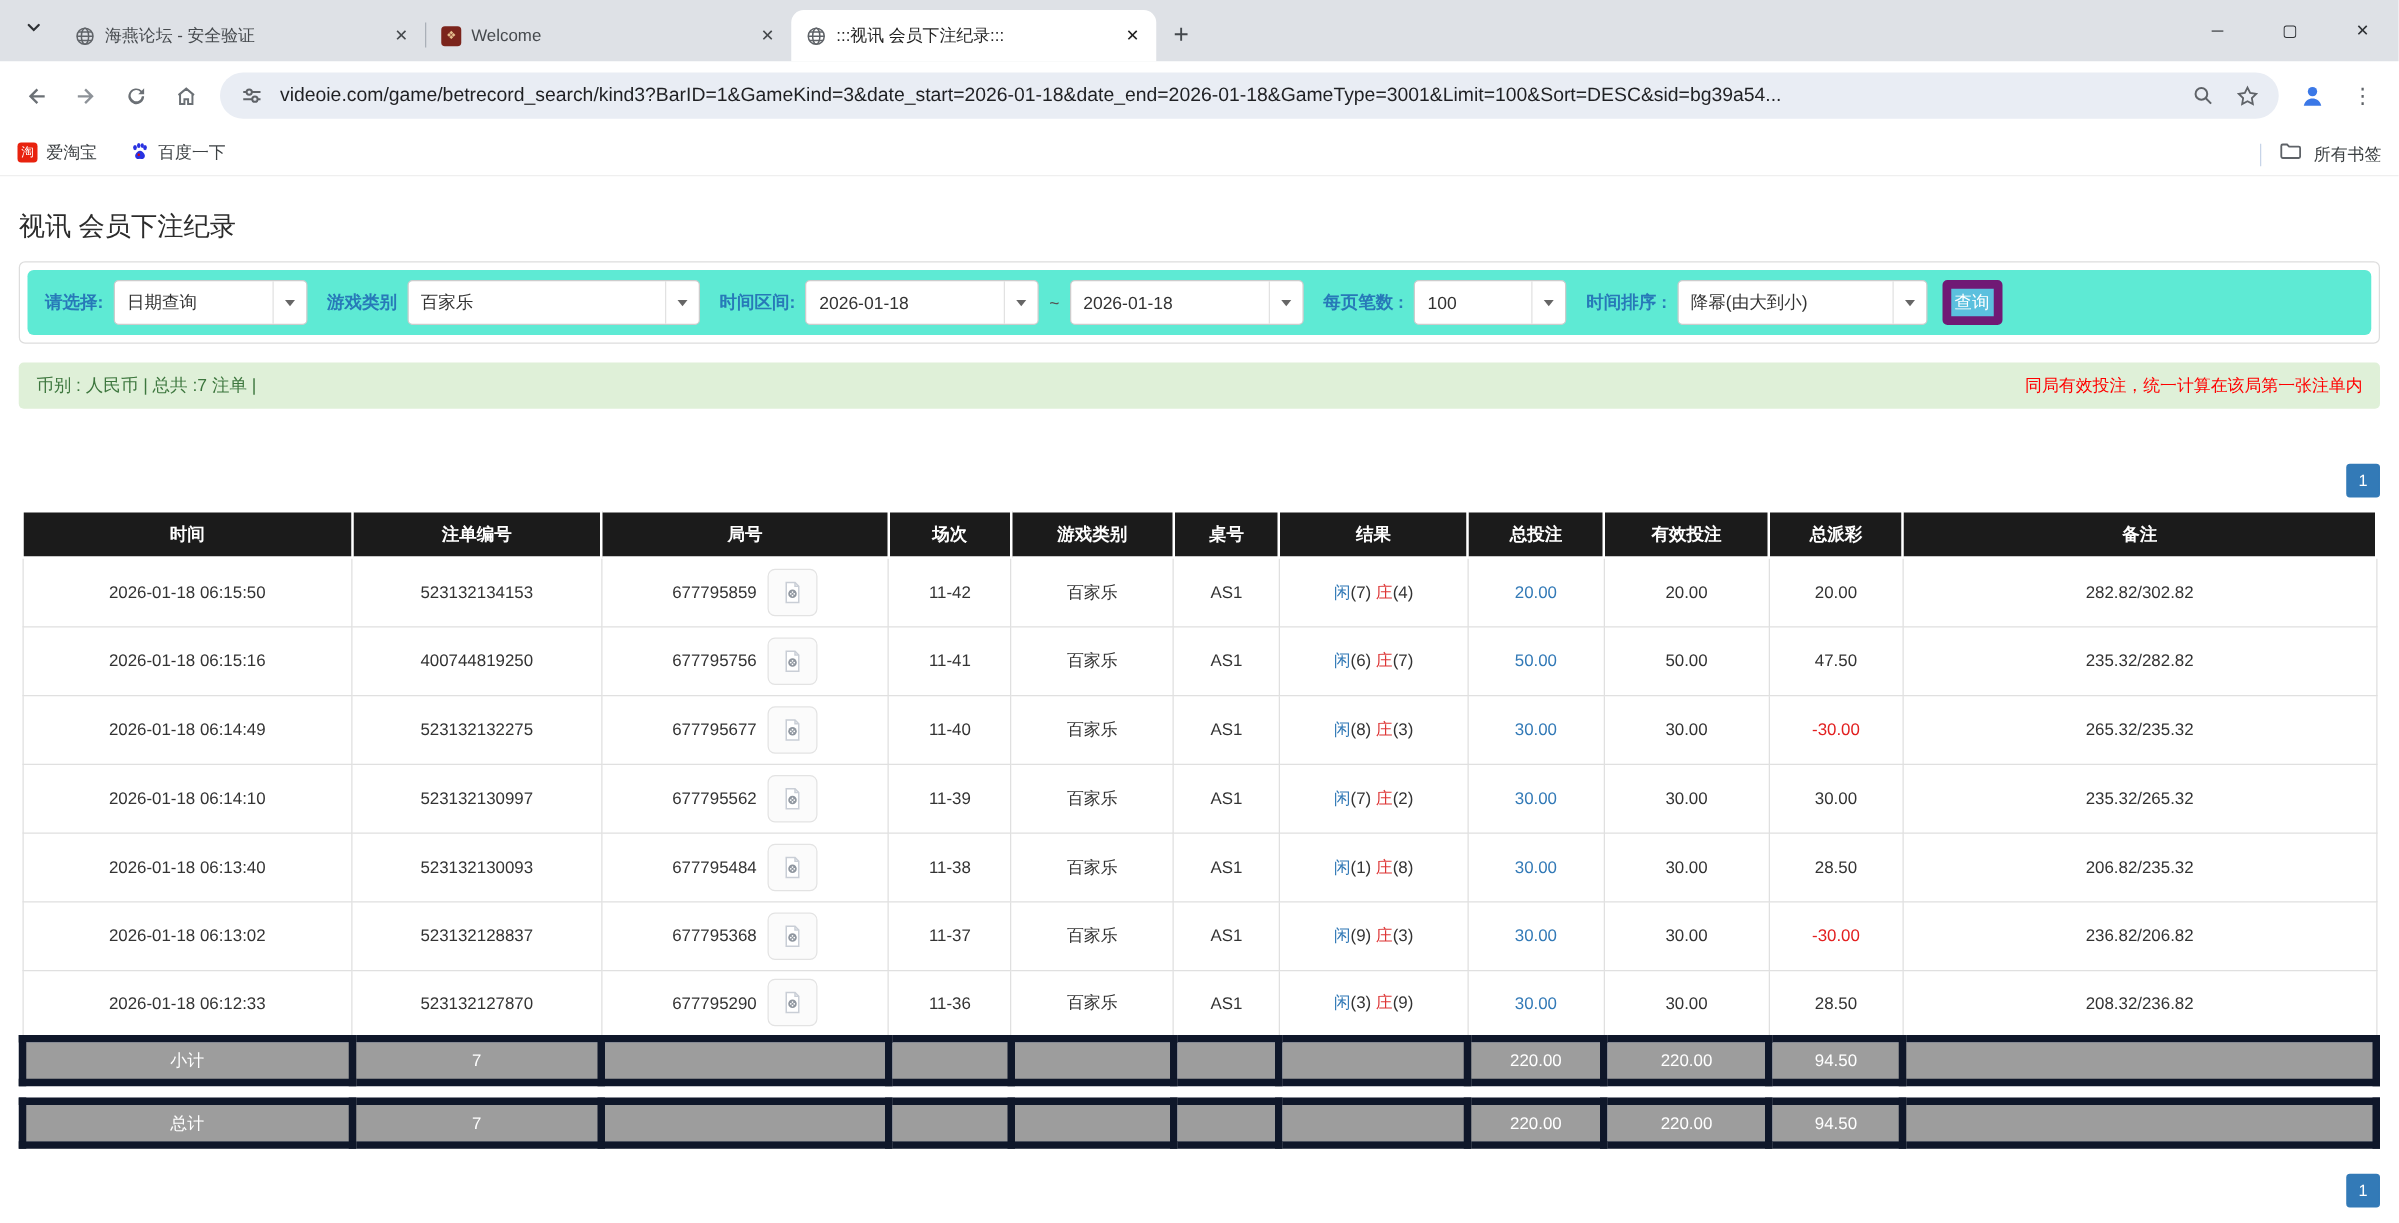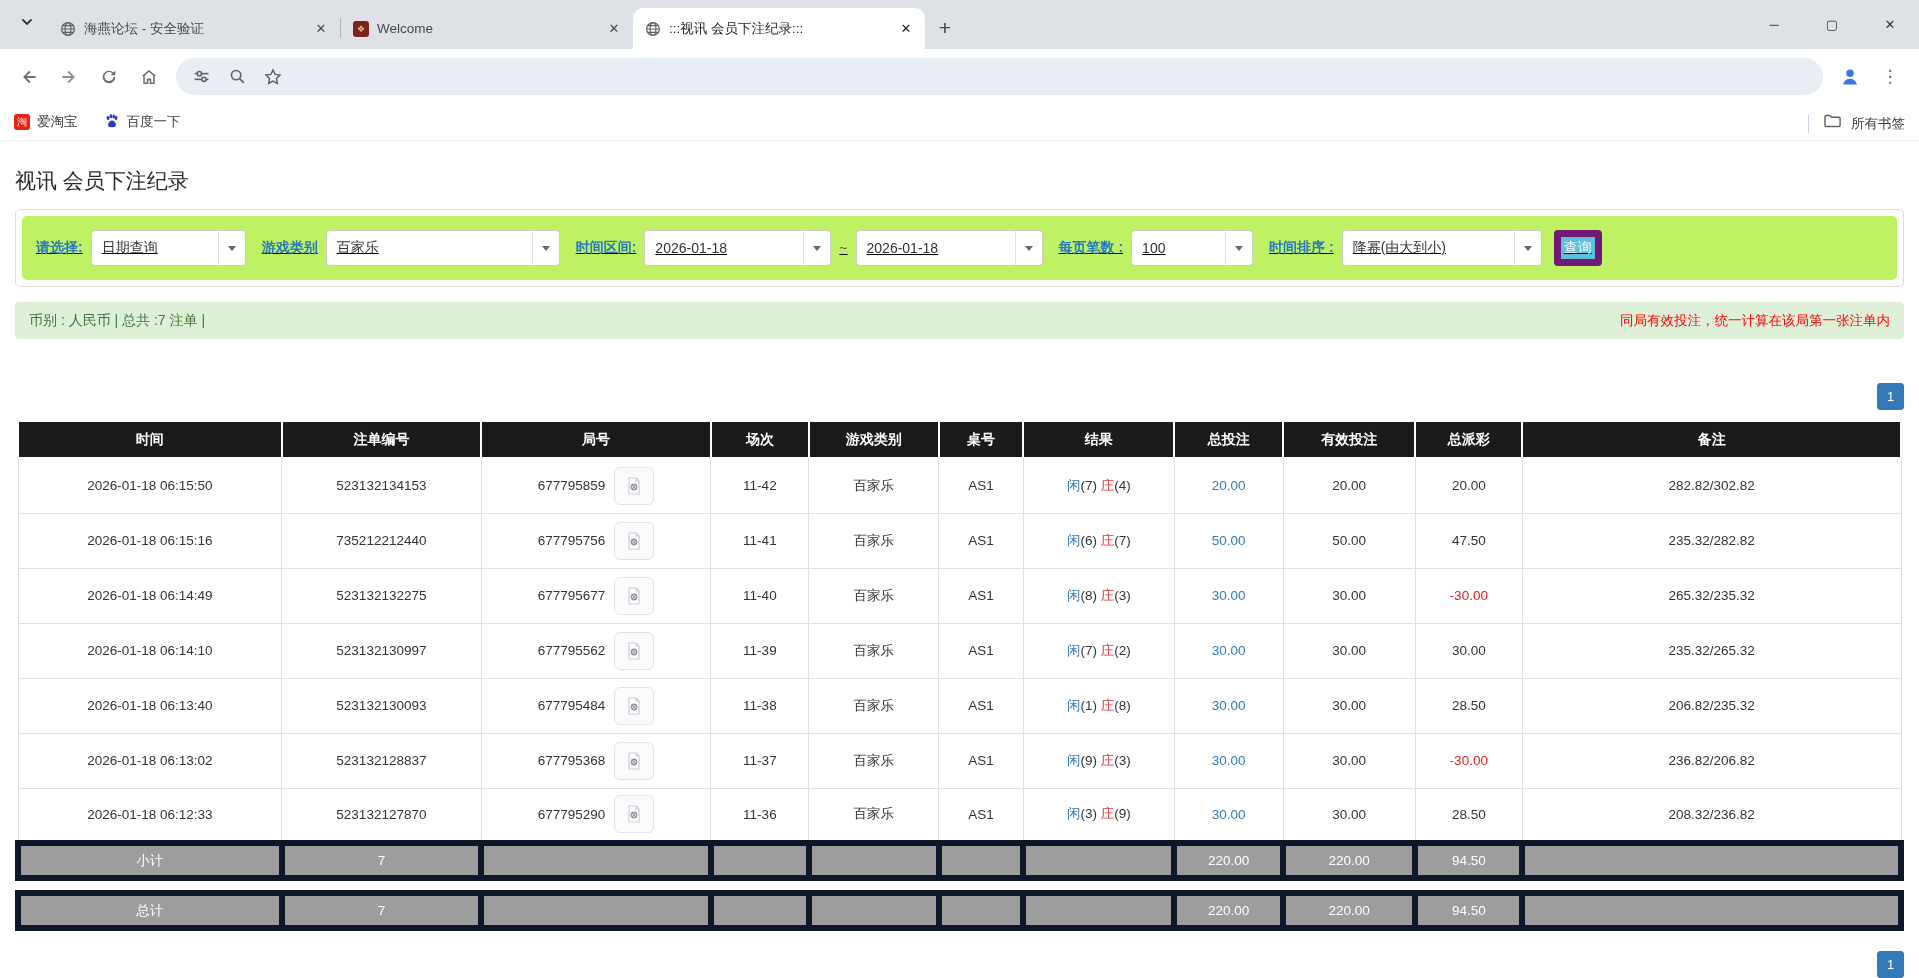--- a/index.html
+++ b/index.html
@@ -41,21 +41,21 @@
   .bm-taobao-ic { width:16px; height:16px; background:#e8220e; border-radius:3px; color:#fff;
                   font-size:10px; display:flex; align-items:center; justify-content:center; }
   .bm-right { margin-left:auto; display:flex; align-items:flex-end; gap:10px; }
   .bm-sep { width:1px; height:18px; background:#c7d4e8; margin-right:4px; }
 
   
   .content { background:#fff; }
   h1.pagetitle { margin:26px 0 14px 15px; font-size:21px; font-weight:500; color:#2b2b2b; }
 
   .filter-panel { margin:0 15px; border:1px solid #ddd; border-radius:5px; padding:6px; background:#fff; }
-  .filter-inner { background:#bef264; border-radius:5px; height:64px; display:flex; align-items:center; padding:0 14px;text-decoration:underline; }
+  .filter-inner { background:#5eead4; border-radius:5px; height:52px; display:flex; align-items:center; padding:0 14px; }
   .flabel { color:#2779b8; font-weight:bold; font-size:14px; margin:0 8px 0 16px; white-space:nowrap; }
   .flabel.first { margin-left:0; }
   .fselect { background:#fff; border:1px solid #ccc; border-radius:4px; height:36px; display:flex; align-items:stretch; }
   .fselect .val { display:flex; align-items:center; padding:0 10px; font-size:14px; color:#333; flex:1; white-space:nowrap; }
   .fselect .car { width:27px; border-left:1px solid #e2e2e2; display:flex; align-items:center; justify-content:center; }
   .caret { width:0; height:0; border-left:4.5px solid transparent; border-right:4.5px solid transparent;
            border-top:5.5px solid #666; }
   .w-query{width:155px;} .w-game{width:234px;} .w-date{width:187px;} .w-pp{width:122px;} .w-sort{width:200px;}
   .tilde { margin:0 8px; color:#555; font-size:14px; }
   .btn-search { width:48px; height:36px; margin-left:12px; background:#5bc0de; border:7px solid #701a75;
@@ -167,20 +167,21 @@
 
     <div class="urlpill">
       <span class="toolicon">
         <svg width="17" height="17" viewBox="0 0 16 16" stroke="#5f6368" stroke-width="1.5" fill="#e9edf4">
             <line x1="1.5" y1="5.3" x2="14.5" y2="5.3"></line>
             <circle cx="6" cy="5.3" r="2"></circle>
             <line x1="1.5" y1="10.7" x2="14.5" y2="10.7"></line>
             <circle cx="10.3" cy="10.7" r="2"></circle>
           </svg>
       </span>
+      <span class="url">videoie.com/game/betrecord_search/kind3?BarID=1&amp;GameKind=3&amp;date_start=2026-01-18&amp;date_end=2026-01-18&amp;GameType=3001&amp;Limit=100&amp;Sort=DESC&amp;sid=bg39a54...</span>
       <span class="toolicon">
         <svg width="17" height="17" viewBox="0 0 16 16" fill="none" stroke="#5f6368" stroke-width="1.5">
             <circle cx="6.7" cy="6.7" r="4.4"></circle>
             <line x1="10" y1="10" x2="14" y2="14"></line>
           </svg>
       </span>
       <span class="toolicon">
         <svg width="18" height="18" viewBox="0 0 16 16" fill="none" stroke="#5f6368" stroke-width="1.3">
             <path d="M8 1.8l1.9 3.9 4.3.6-3.1 3 .7 4.3L8 11.6l-3.8 2 .7-4.3-3.1-3 4.3-.6z"></path>
           </svg>
@@ -342,21 +343,21 @@
               <td>百家乐</td>
               <td>AS1</td>
               <td><span class="rp">闲</span>(7) <span class="rb">庄</span>(4)</td>
               <td><a class="betlink">20.00</a></td>
               <td>20.00</td>
               <td>20.00</td>
               <td>282.82/302.82</td>
             </tr>
             <tr>
               <td>2026-01-18 06:15:16</td>
-              <td>735212212440</td>
+              <td>400744819250</td>
               <td><span class="roundwrap">
                   <span>677795756</span>
                   <button class="filmbtn">
     <svg width="20" height="20" viewBox="0 0 20 20">
       <path d="M5 2h7l3 3v13H5z" fill="#fff" stroke="#c9ced6" stroke-width="1.2"></path>
       <path d="M12 2v3h3" fill="none" stroke="#c9ced6" stroke-width="1.2"></path>
       <circle cx="10" cy="11" r="3.4" fill="#8f969f"></circle>
       <circle cx="10" cy="9.6" r=".7" fill="#fff"></circle>
                       <circle cx="8.6" cy="11" r=".7" fill="#fff"></circle>
       <circle cx="11.4" cy="11" r=".7" fill="#fff"></circle>

